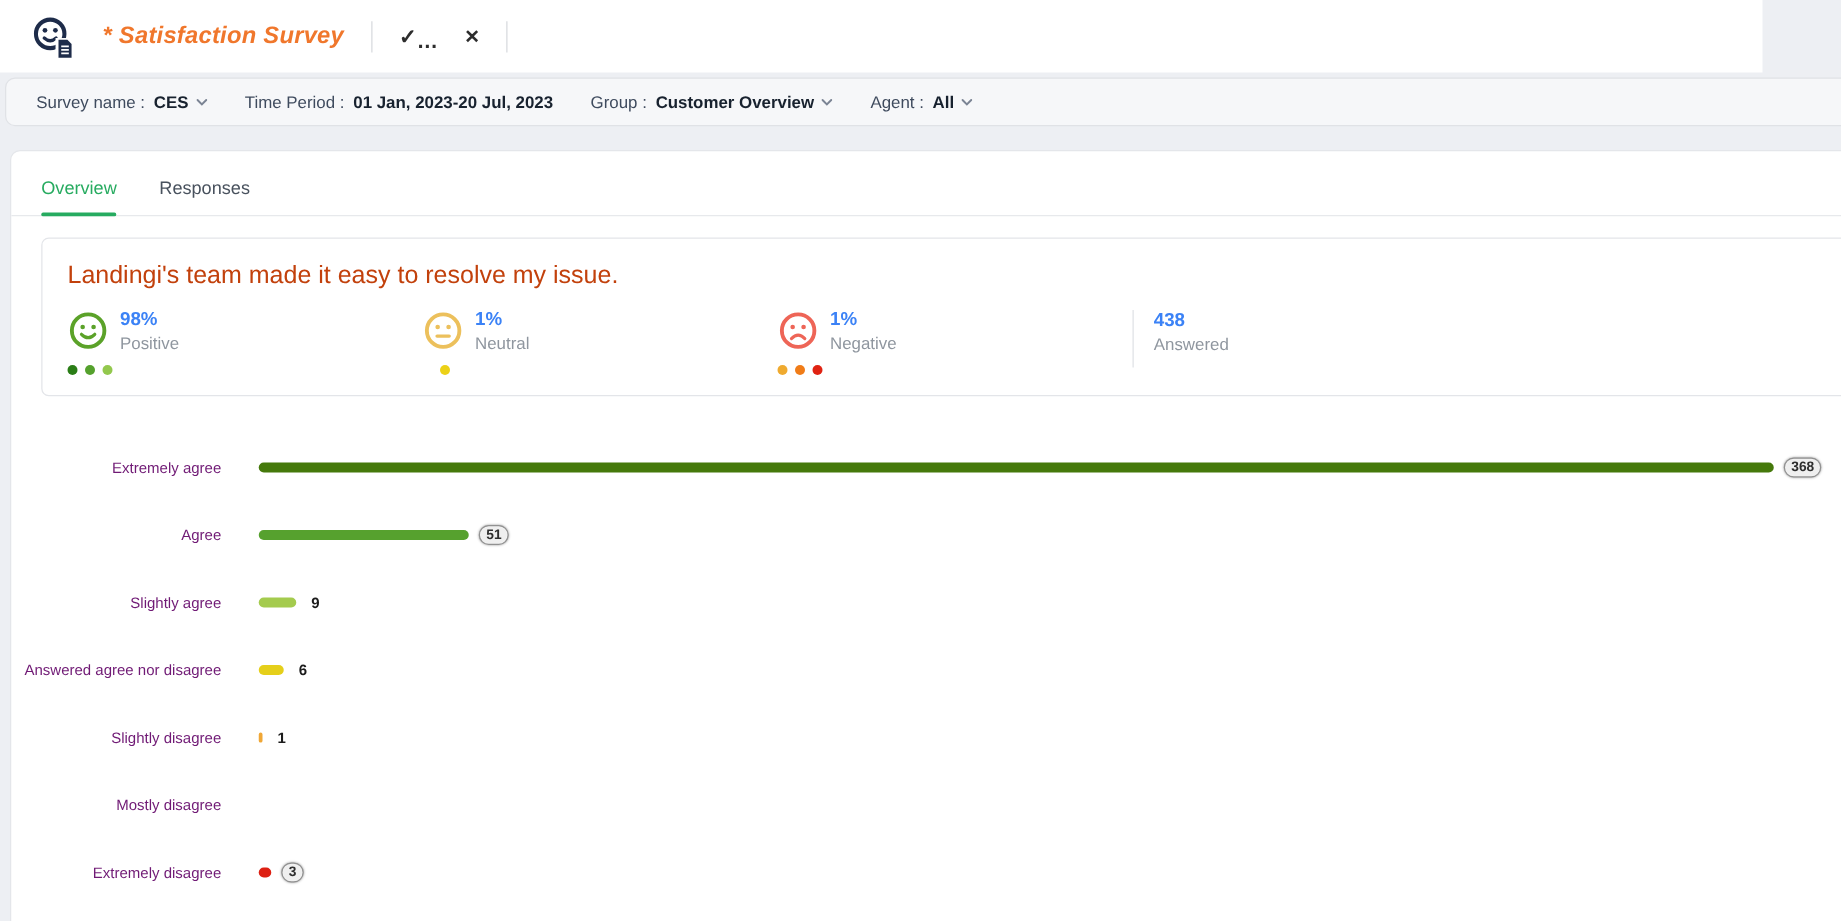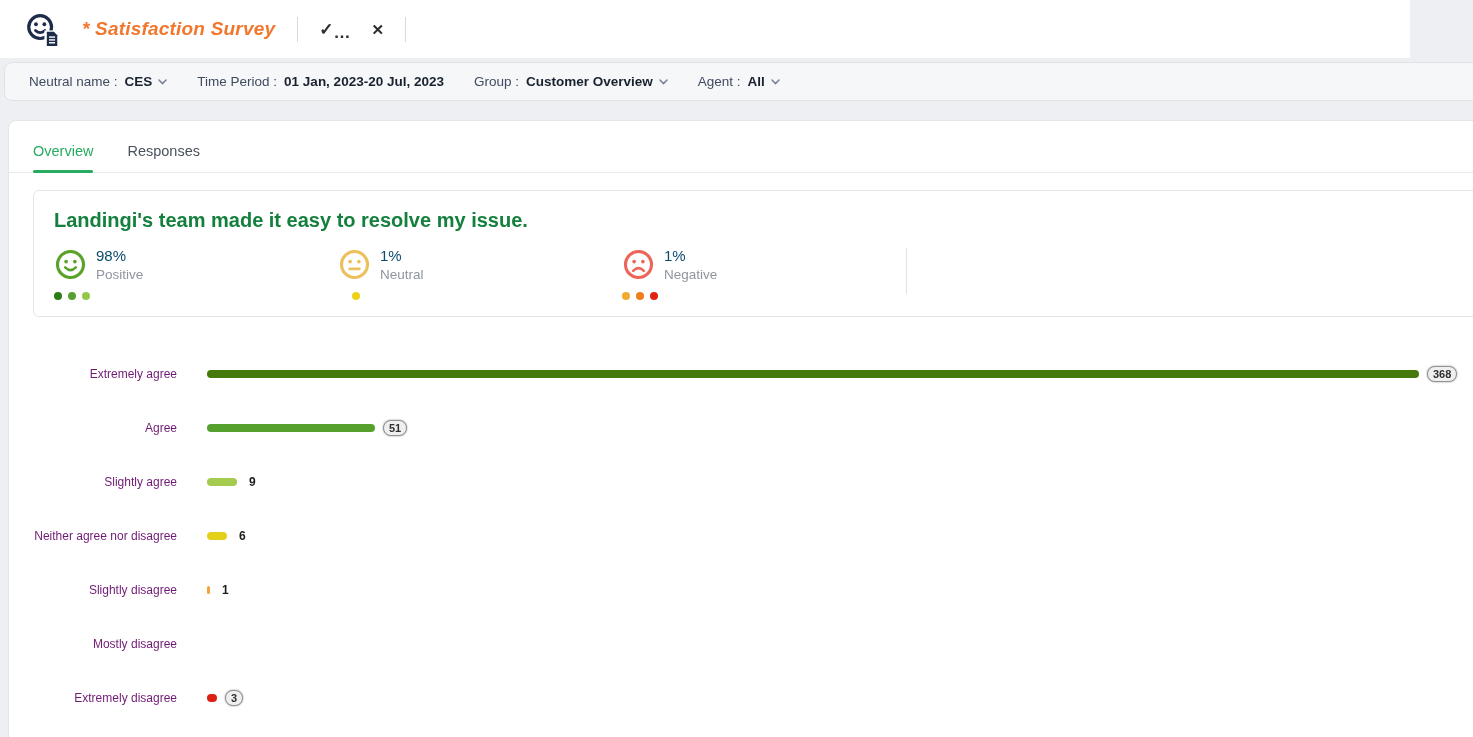--- a/index.html
+++ b/index.html
@@ -28,27 +28,27 @@
   
   .main-card { position:absolute; top:120px; left:8px; width:1480px; height:660px; background:#ffffff; border:1px solid #e4e6ea; border-radius:8px 8px 0 0; overflow:hidden; }
 
   .tabs { display:flex; gap:34px; padding:22px 0 0 24px; border-bottom:1px solid #e7e9ec; }
   .tab { position:relative; padding-bottom:13px; font-size:14.5px; color:#49525e; cursor:pointer; }
   .tab.active { color:#27ab60; }
   .tab.active::after { content:''; position:absolute; left:0; right:0; bottom:-1px; height:3px; background:#27ab60; border-radius:2px; }
 
   
   .summary-card { margin:17px -6px 0 24px; border:1px solid #e3e5e9; border-radius:6px; padding:18px 20px 16px 20px; }
-  .question { font-size:20px; font-weight:700; color:#15803d; margin-bottom:16px; }
+  .question { font-size:20px; font-weight:400; color:#c2410c; margin-bottom:16px; }
   .stats { display:flex; align-items:flex-start; }
   .stat.face { width:284px; }
   .stat-top { display:flex; align-items:flex-start; }
   .face-icon { width:33px; height:33px; flex:none; }
   .stat-text { margin-left:9px; margin-top:-1px; }
-  .stat-value { font-size:15px; font-weight:400; color:#0c4a6e; }
+  .stat-value { font-size:15px; font-weight:700; color:#3b82f6; }
   .stat-label { font-size:13.5px; color:#8f969f; margin-top:3px; }
   .dots { display:flex; gap:6px; margin-top:10px; height:8px; }
   .dot { width:8px; height:8px; border-radius:50%; }
   .stat-divider { width:1px; height:46px; background:#dfe2e6; margin-right:16px; flex:none; }
   .stat.num { width:192px; }
 
   
   .chart { margin-top:30px; }
   .crow { display:flex; align-items:center; height:54px; }
   .clabel { width:168px; flex:none; text-align:right; font-size:12px; color:#701a75; }
@@ -81,21 +81,21 @@
     <span class="ellipsis-glyph">…</span>
   </button>
   <button class="hbtn" style="margin-left:8px">
     <span class="close-glyph">✕</span>
   </button>
   <span class="vdiv"></span>
 </header>
 
 <div class="filter-bar">
   <div class="filter">
-    <span class="flabel">Neutral name :</span>
+    <span class="flabel">Survey name :</span>
     <span class="fvalue">CES</span>
     <span class="chev">
         <svg width="9" height="6" viewBox="0 0 9 6">
           <path d="M1 1 L4.5 4.5 L8 1" stroke="#7b8494" stroke-width="1.6" fill="none" stroke-linecap="round"></path>
         </svg>
       </span>
   </div>
   <div class="filter static">
     <span class="flabel">Time Period :</span>
     <span class="fvalue">01 Jan, 2023-20 Jul, 2023</span>
@@ -192,20 +192,24 @@
         </div>
         <div class="dots">
             <span class="dot" style="background: rgb(239, 170, 47);"></span>
             <span class="dot" style="background: rgb(240, 124, 24);"></span>
             <span class="dot" style="background: rgb(224, 35, 18);"></span>
           </div>
       </div>
 
       <div class="stat-divider"></div>
 
+      <div class="stat num">
+        <div class="stat-value">438</div>
+        <div class="stat-label">Answered</div>
+      </div>
 
 
     </div>
   </section>
 
   <section class="chart">
       <div class="crow">
         <div class="clabel">Extremely agree</div>
         <div class="carea">
           <div class="cbar" style="width: 1212px; background: rgb(69, 121, 11);"></div>
@@ -220,21 +224,21 @@
         </div>
       </div>
       <div class="crow">
         <div class="clabel">Slightly agree</div>
         <div class="carea">
           <div class="cbar" style="width: 30px; background: rgb(164, 203, 78);"></div>
           <span class="cval">9</span>
         </div>
       </div>
       <div class="crow">
-        <div class="clabel">Neither agree nor disagree</div>
+        <div class="clabel">Answered agree nor disagree</div>
         <div class="carea">
           <div class="cbar" style="width: 20px; background: rgb(229, 207, 26);"></div>
           <span class="cval">6</span>
         </div>
       </div>
       <div class="crow">
         <div class="clabel">Slightly disagree</div>
         <div class="carea">
           <div class="cbar" style="width: 3px; background: rgb(240, 167, 54);"></div>
           <span class="cval">1</span>

